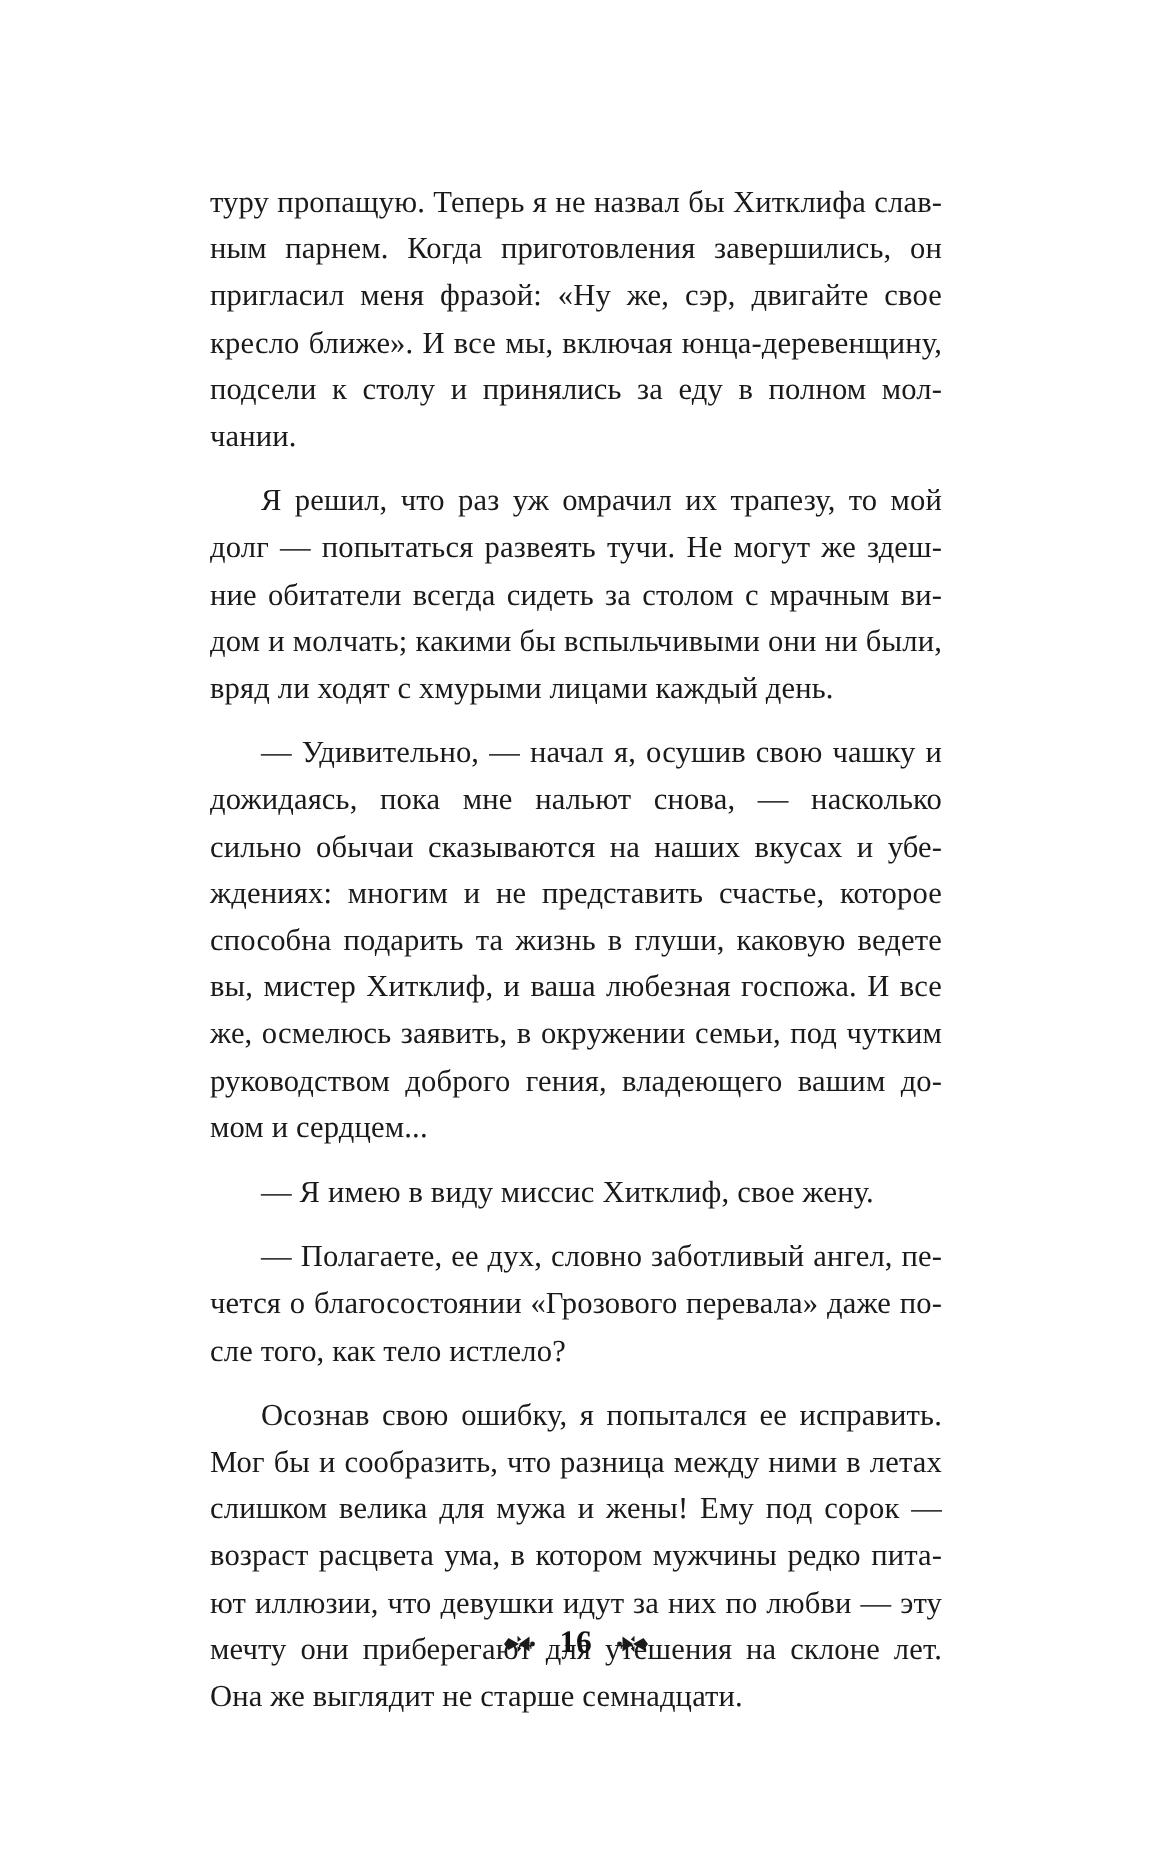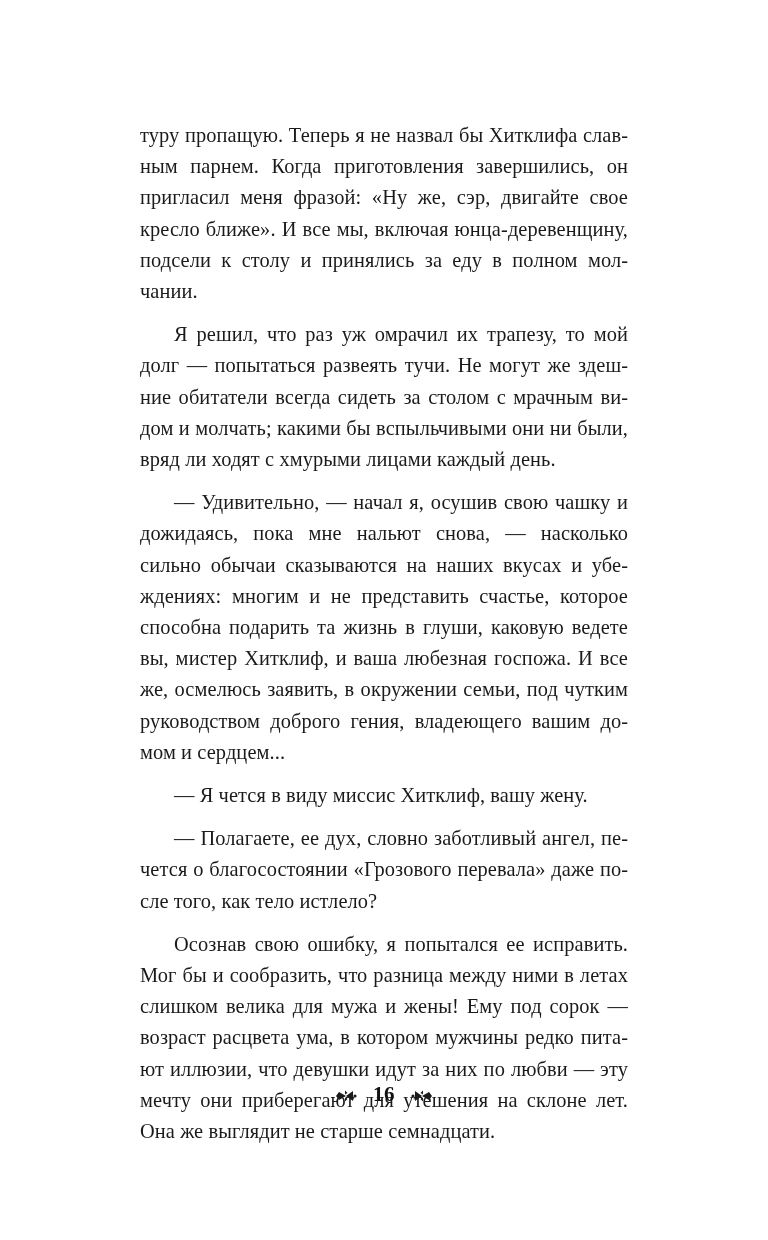--- a/index.html
+++ b/index.html
@@ -68,21 +68,21 @@
 </style>
 </head>
 <body>
 
 <div class="page">
 
   <div class="text-block">
     <p class="para">туру пропащую. Теперь я не назвал бы Хитклифа слав­ным парнем. Когда приготовления завершились, он пригласил меня фразой: «Ну же, сэр, двигайте свое кресло ближе». И все мы, включая юнца-деревенщи­ну, подсели к столу и принялись за еду в полном мол­чании.</p>
     <p class="para indent">Я решил, что раз уж омрачил их трапезу, то мой долг — попытаться развеять тучи. Не могут же здеш­ние обитатели всегда сидеть за столом с мрачным ви­дом и молчать; какими бы вспыльчивыми они ни бы­ли, вряд ли ходят с хмурыми лицами каждый день.</p>
     <p class="para indent">— Удивительно, — начал я, осушив свою чашку и дожидаясь, пока мне нальют снова, — насколько сильно обычаи сказываются на наших вкусах и убе­ждениях: многим и не представить счастье, которое способна подарить та жизнь в глуши, каковую ведете вы, мистер Хитклиф, и ваша любезная госпожа. И все же, осмелюсь заявить, в окружении семьи, под чутким руководством доброго гения, владеющего вашим до­мом и сердцем...</p>
-    <p class="para indent">— Я чется в виду миссис Хитклиф, вашу жену.</p>
+    <p class="para indent">— Я имею в виду миссис Хитклиф, свое жену.</p>
     <p class="para indent">— Полагаете, ее дух, словно заботливый ангел, пе­чется о благосостоянии «Грозового перевала» даже по­сле того, как тело истлело?</p>
     <p class="para indent">Осознав свою ошибку, я попытался ее исправить. Мог бы и сообразить, что разница между ними в летах слишком велика для мужа и жены! Ему под сорок — возраст расцвета ума, в котором мужчины редко пита­ют иллюзии, что девушки идут за них по любви — эту мечту они приберегают для утешения на склоне лет. Она же выглядит не старше семнадцати.</p>
   </div>
 
   <div class="footer">
     <span class="orn">
       <svg width="26" height="14" viewBox="0 0 26 14" aria-hidden="true">
         <path d="M13 7 L20 2 L20 12 Z" fill="#1a1a1a"></path>
         <path d="M13 7 L6 3 L3 7 L6 11 Z" fill="#1a1a1a"></path>
         <circle cx="22" cy="7" r="1.6" fill="#1a1a1a"></circle>

